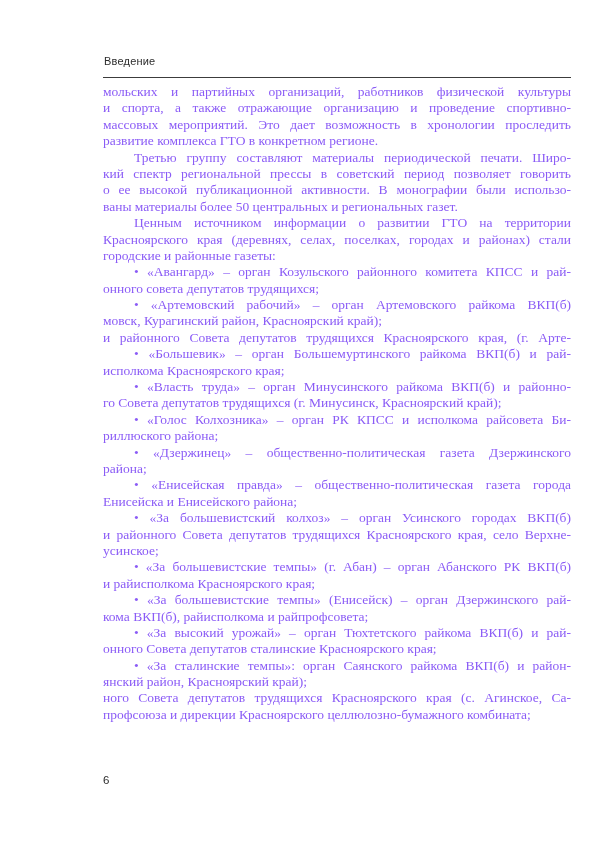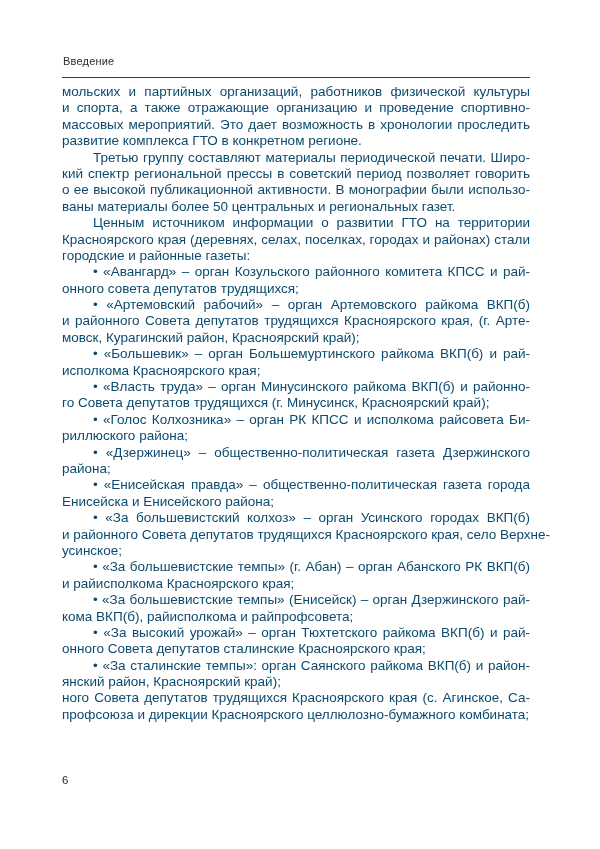--- a/index.html
+++ b/index.html
@@ -10,20 +10,21 @@
   body {
     width: 600px;
     height: 849px;
     position: relative;
     overflow: hidden;
   }
   .page {
     position: absolute;
     inset: 0;
     background: #ffffff;
+    margin-left: 41px;
   }
   .running-header {
     position: absolute;
     left: 63px;
     top: 55px;
     font-family: "Liberation Sans", sans-serif;
     font-size: 11px;
     line-height: 13px;
     color: #2d2d2d;
     letter-spacing: 0.2px;
@@ -34,24 +35,24 @@
     top: 77px;
     width: 468px;
     height: 1px;
     background: #3c3c3c;
   }
   .body-text {
     position: absolute;
     left: 62px;
     top: 84px;
     width: 468px;
-    font-family: Liberation Sans, sans-serif;
+    font-family: Liberation Serif, serif;
     font-size: 13.5px;
     line-height: 16.4px;
-    color: #0c4a6e;
+    color: #8b5cf6;
   }
   .para {
     margin: 0;
     padding: 0;
   }
   .line {
     text-align: justify;
     text-align-last: justify;
     white-space: nowrap;
     height: 16.4px;
@@ -99,22 +100,22 @@
         <div class="line first">Ценным источником информации о развитии ГТО на территории</div>
         <div class="line">Красноярского края (деревнях, селах, поселках, городах и районах) стали</div>
         <div class="line last">городские и районные газеты:</div>
       </div>
       <div class="para">
         <div class="line first">• «Авангард» – орган Козульского районного комитета КПСС и рай-</div>
         <div class="line last">онного совета депутатов трудящихся;</div>
       </div>
       <div class="para">
         <div class="line first">• «Артемовский рабочий» – орган Артемовского райкома ВКП(б)</div>
+        <div class="line last">мовск, Курагинский район, Красноярский край);</div>
         <div class="line">и районного Совета депутатов трудящихся Красноярского края, (г. Арте-</div>
-        <div class="line last">мовск, Курагинский район, Красноярский край);</div>
       </div>
       <div class="para">
         <div class="line first">• «Большевик» – орган Большемуртинского райкома ВКП(б) и рай-</div>
         <div class="line last">исполкома Красноярского края;</div>
       </div>
       <div class="para">
         <div class="line first">• «Власть труда» – орган Минусинского райкома ВКП(б) и районно-</div>
         <div class="line last">го Совета депутатов трудящихся (г. Минусинск, Красноярский край);</div>
       </div>
       <div class="para">

